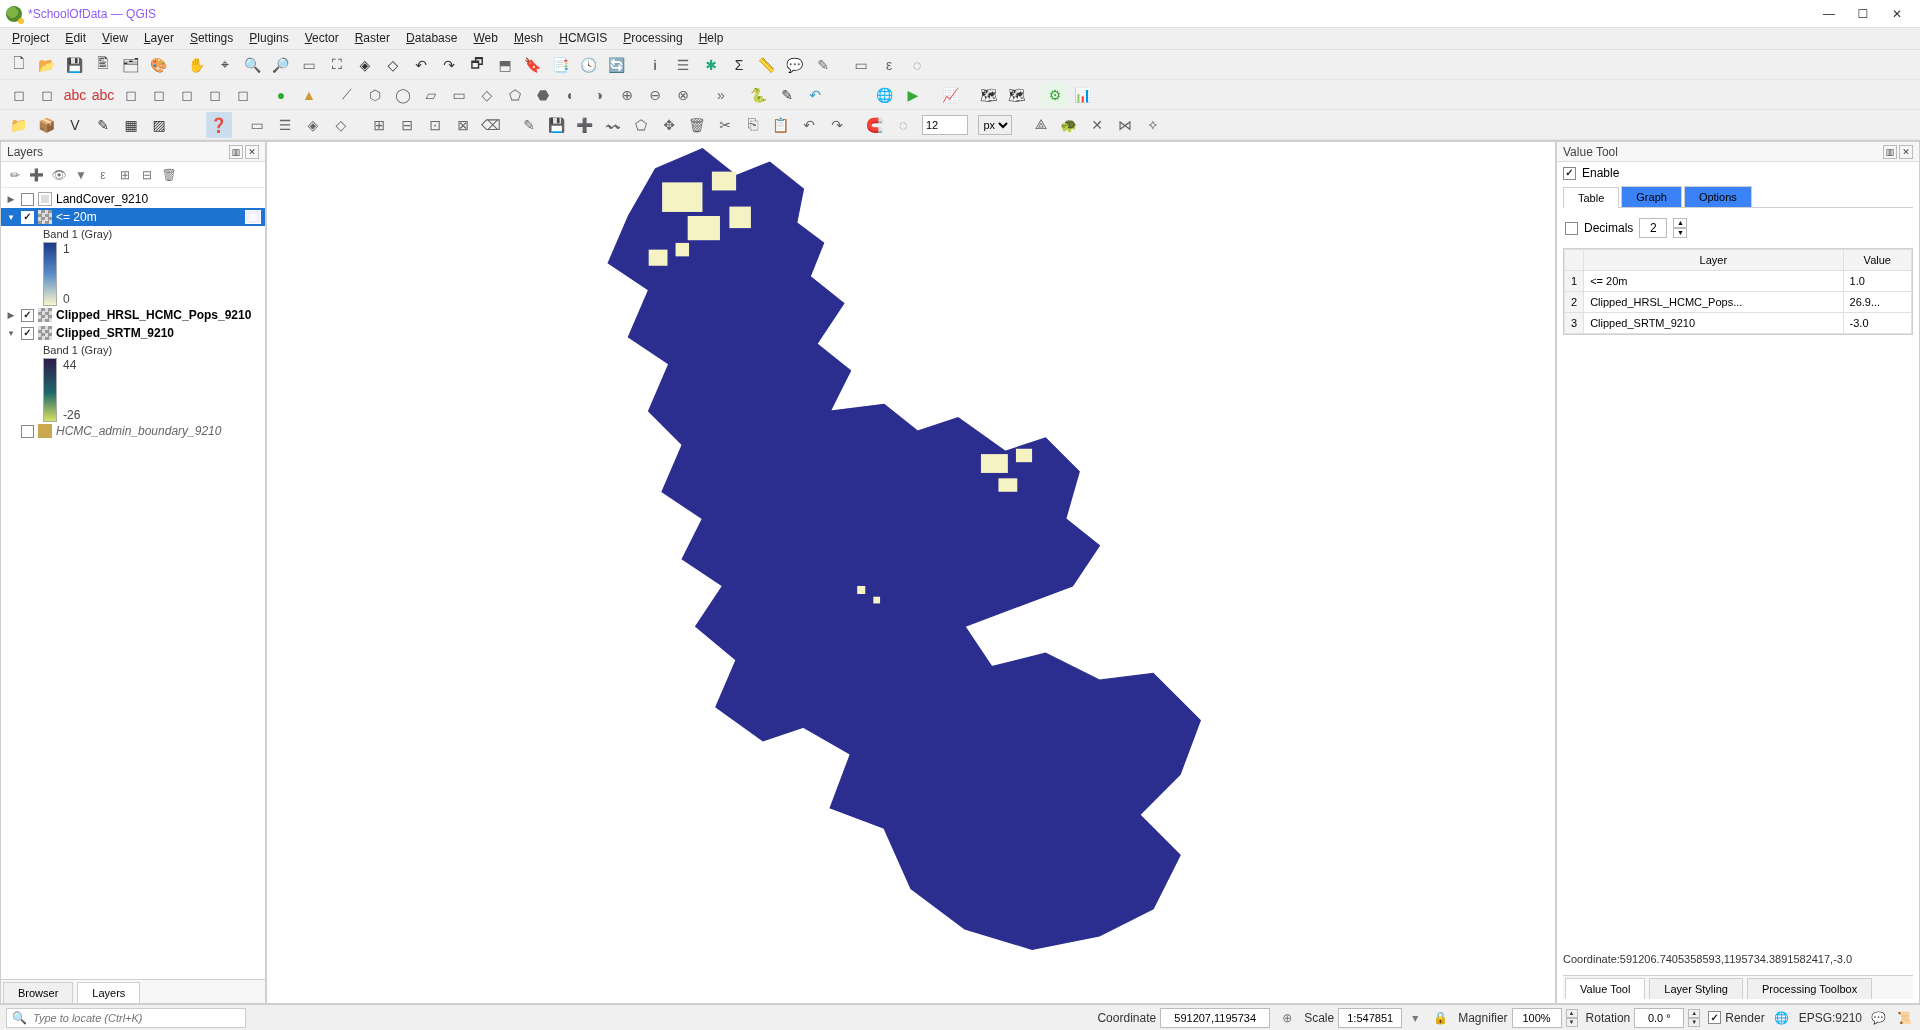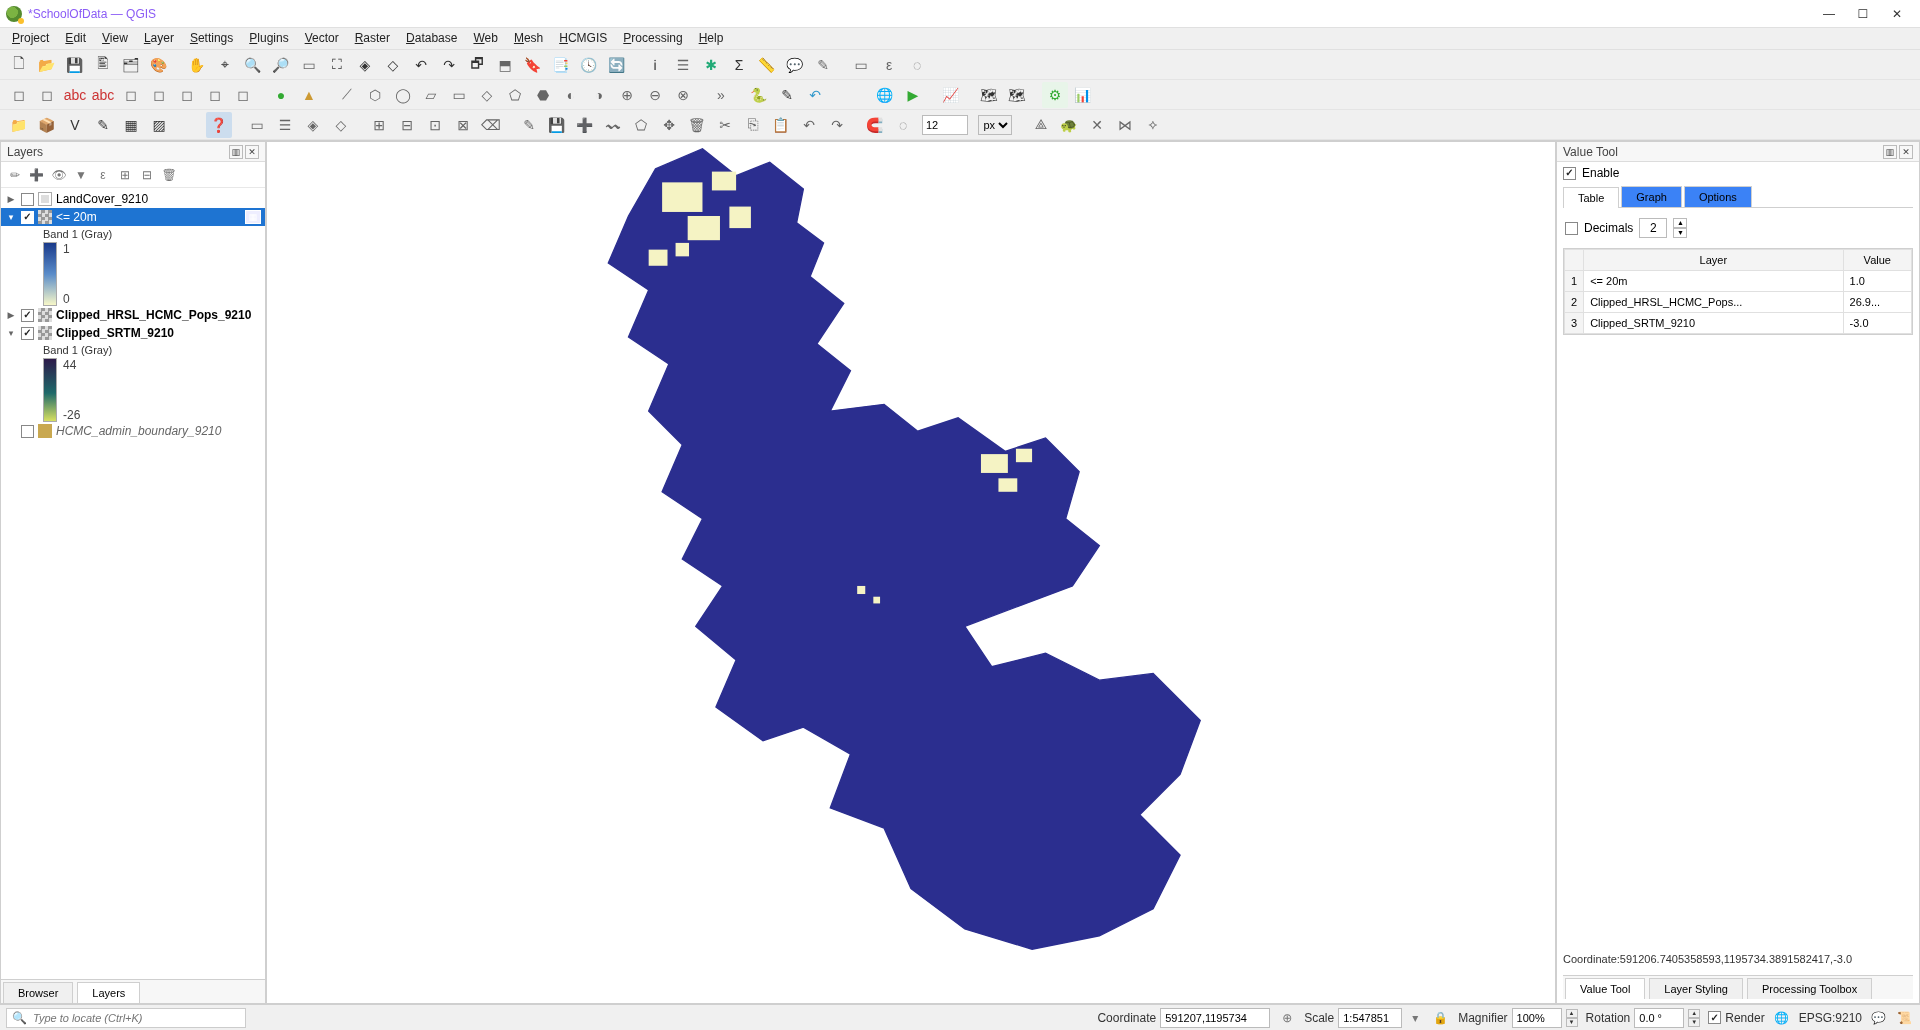--- a/index.html
+++ b/index.html
@@ -94,21 +94,21 @@
 .vt-table th { background: #f4f4f4; font-weight: normal; text-align: center; }
 .vt-table th:first-child, .vt-table td:first-child { width: 18px; text-align: center; background: #f4f4f4; }
 .vt-coord { font-size: 11px; color: #333; padding: 4px 0; }
 .vt-bottom-tabs { display: flex; border-top: 1px solid #cfcfcf; background: #f7f7f7; margin-top: auto; }
 
 
 .statusbar { height: 26px; background: #f0f0f0; border-top: 1px solid #cfcfcf; display: flex; align-items: center; padding: 0 6px; gap: 8px; font-size: 11px; color: #333; }
 .statusbar .locator { flex: 0 0 240px; display: flex; align-items: center; border: 1px solid #ccc; background: #fff; height: 20px; padding: 0 4px; gap: 4px; }
 .statusbar .locator input { border: none; outline: none; flex: 1; font-style: italic; color: #999; font-size: 11px; }
 .statusbar .field { display: flex; align-items: center; gap: 4px; }
-.statusbar .field input { height: 20px; border: 1px solid #bbb; padding: 0 4px; font-size: 11px; }
+.statusbar .field input { height: 20px; border: 1px solid #bbb; padding: 0 4px; font-size: 11px; text-align: center; }
 .statusbar .spacer { flex: 1; }
 .sb-ico { width: 18px; height: 18px; display: inline-flex; align-items: center; justify-content: center; color: #777; }
 .spin2 { display:flex; flex-direction:column; }
 .spin2 div { width:12px; height:9px; border:1px solid #bbb; font-size:6px; text-align:center; line-height:7px; }
 </style>
 </head>
 <body>
 
 <div class="titlebar">
   <span class="logo"></span>

